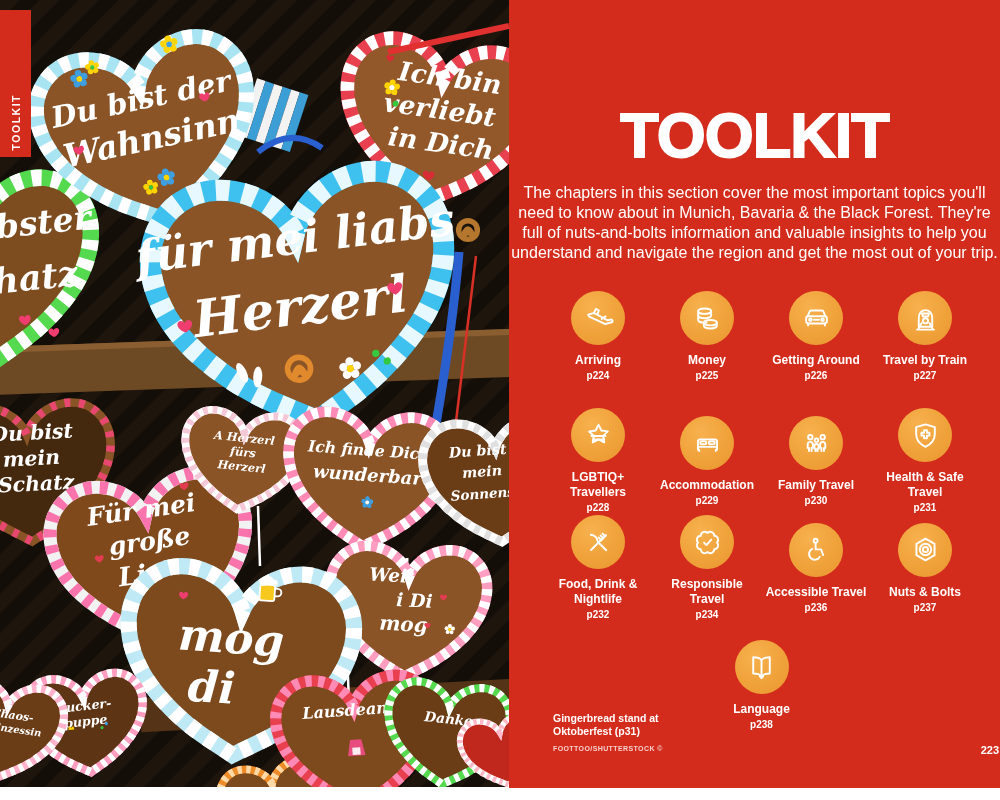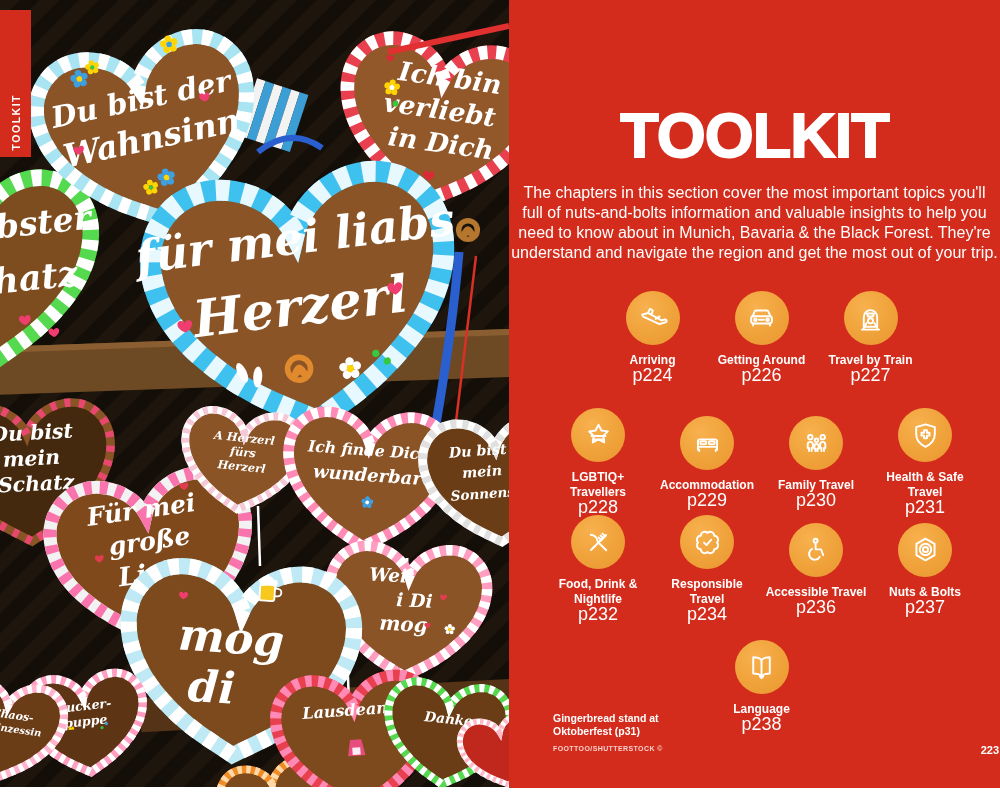--- a/index.html
+++ b/index.html
@@ -32,21 +32,21 @@
   .row3{margin-bottom:18px;}
   .cell{width:109px;display:flex;flex-direction:column;align-items:center;text-align:center;}
   .circle{
     width:54px;height:54px;border-radius:50%;flex:0 0 auto;
     background:radial-gradient(circle at 38% 30%, #f7b14e 0%, #f0a23a 55%, #ea9630 100%);
     display:flex;align-items:center;justify-content:center;
   }
   .ic{width:31px;height:31px;stroke:#fff;fill:none;stroke-width:1.5;
       stroke-linecap:round;stroke-linejoin:round;}
   .cell-label{margin-top:8px;font-size:12px;font-weight:bold;line-height:15px;}
-  .cell-page{font-size:18px;font-weight:normal;line-height:15px;}
+  .cell-page{font-size:10px;font-weight:bold;line-height:15px;}
   .caption{position:absolute;left:44px;top:712px;width:125px;font-size:10.5px;font-weight:bold;line-height:13px;}
   .credit{margin-top:4px;font-size:7px;font-weight:bold;letter-spacing:.4px;color:rgba(255,255,255,.78);}
   .folio{position:absolute;right:1px;top:744px;font-size:11px;font-weight:bold;}
 </style>
 </head>
 <body>
 
 <div class="photo">
 <svg width="509" height="787" viewBox="0 0 509 787" xmlns="http://www.w3.org/2000/svg">
   <defs>
@@ -291,38 +291,51 @@
 </div>
 
 <div class="tab">
   <span>TOOLKIT</span>
 </div>
 
 <div class="panel">
   <h1>TOOLKIT</h1>
   <div class="intro">
     <div>The chapters in this section cover the most important topics you'll</div>
+    <div>need to know about in Munich, Bavaria &amp; the Black Forest. They're</div>
     <div>full of nuts-and-bolts information and valuable insights to help you</div>
-    <div>need to know about in Munich, Bavaria &amp; the Black Forest. They're</div>
     <div>understand and navigate the region and get the most out of your trip.</div>
   </div>
 
   <div class="grid">
 
     <div class="row row1">
       <div class="cell">
         <div class="circle">
           <svg class="ic" viewBox="0 0 24 24">
             <path d="M4 9l4.5-1.3L19 13.5l2.6-.7a1.1 1.1 0 0 1 .6 2.1l-4.8 1.4L4.8 10.6z"></path>
             <path d="M8.5 7.7L10 4.6l2.3 1.2-1 2.6"></path>
             <path d="M14.5 12.3l3-1.9"></path>
           </svg>
         </div>
         <div class="cell-label">Arriving</div>
         <div class="cell-page">p224</div>
+      </div>
+      <div class="cell">
+        <div class="circle">
+          <svg class="ic" viewBox="0 0 24 24">
+            <ellipse cx="9.8" cy="6.3" rx="5" ry="2.1"></ellipse>
+            <path d="M4.8 6.3v3.4c0 1.15 2.24 2.1 5 2.1s5-.95 5-2.1V6.3"></path>
+            <path d="M4.8 9.7v3.4c0 1.15 2.24 2.1 5 2.1.55 0 1.1-.04 1.6-.12"></path>
+            <ellipse cx="14.2" cy="15.2" rx="5" ry="2.1"></ellipse>
+            <path d="M9.2 15.2v2.4c0 1.15 2.24 2.1 5 2.1s5-.95 5-2.1v-2.4"></path>
+          </svg>
+        </div>
+        <div class="cell-label">Money</div>
+        <div class="cell-page">p225</div>
       </div>
       <div class="cell">
         <div class="circle">
           <svg class="ic" viewBox="0 0 24 24">
             <path d="M5.2 10.2l1.3-3.4c.2-.6.8-1 1.4-1h8.2c.6 0 1.2.4 1.4 1l1.3 3.4"></path>
             <rect x="4" y="10.2" width="16" height="5.6" rx="1.6"></rect>
             <circle cx="7.3" cy="13" r="1"></circle>
               <circle cx="16.7" cy="13" r="1"></circle>
             <path d="M10 13h4"></path>
             <path d="M5.5 15.8v1.7M18.5 15.8v1.7"></path>

